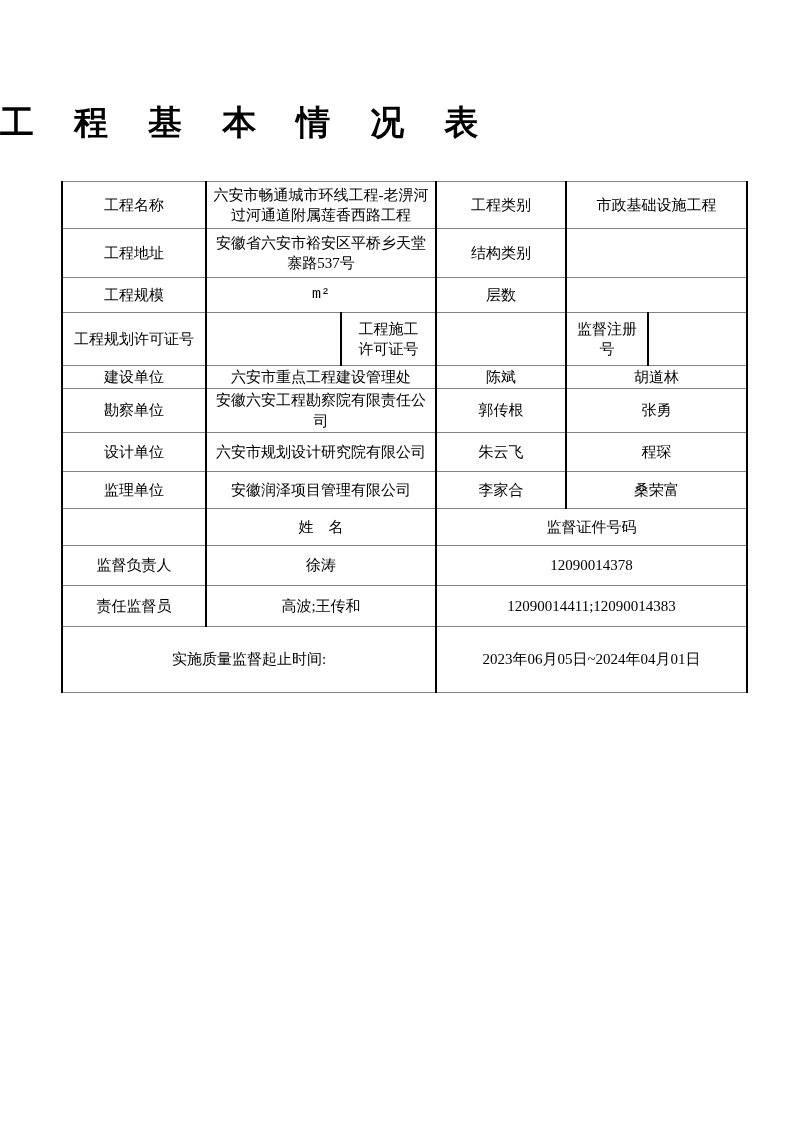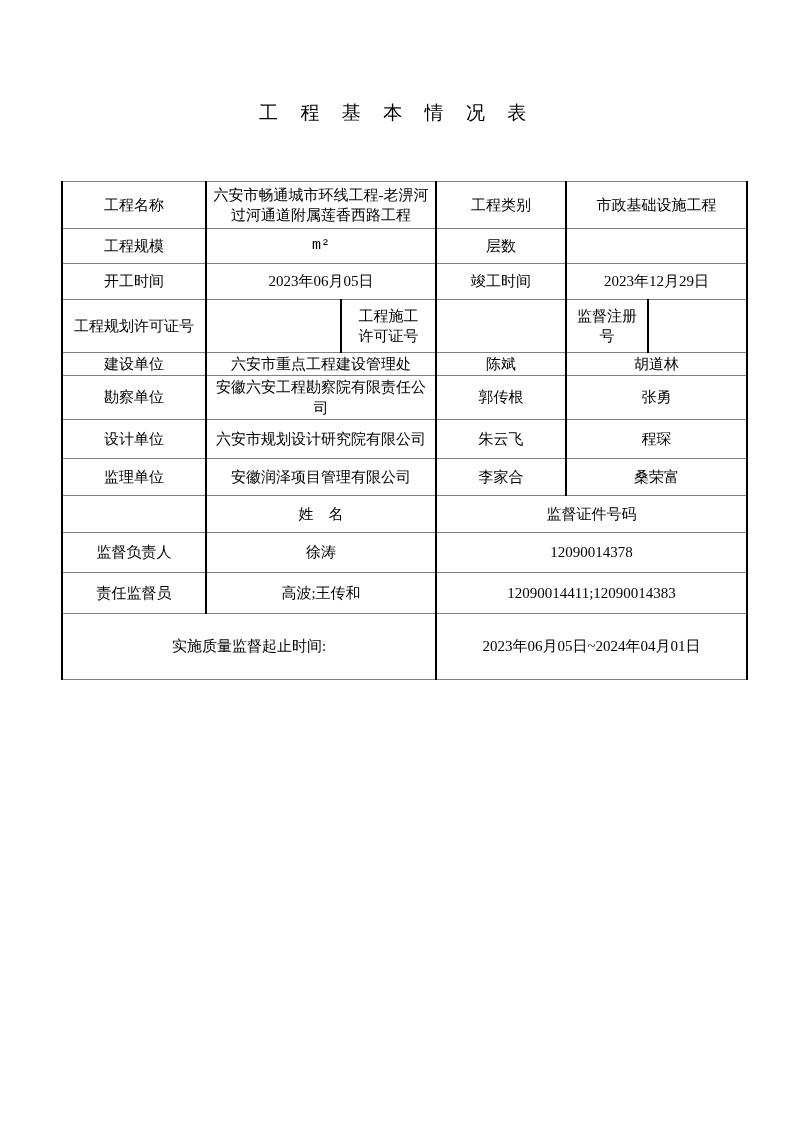--- a/index.html
+++ b/index.html
@@ -11,24 +11,23 @@
     margin: 0 auto;
     font-family: "Liberation Serif", "DejaVu Serif", serif;
     color: #000;
     overflow: hidden;
   }
   .doc-title {
     position: absolute;
     top: 100px;
     left: 0;
     width: 100%;
-    text-align: center;
     font-family: "Liberation Sans", "DejaVu Sans", sans-serif;
-    font-weight: normal;
-    font-size: 19px;
+    font-weight: bold;
+    font-size: 34px;
     letter-spacing: 0.45em;
     white-space: nowrap;
   }
   table.info {
     position: absolute;
     left: 61px;
     top: 181px;
     width: 685px;
     border-collapse: collapse;
     table-layout: fixed;
@@ -67,34 +66,34 @@
     </colgroup>
     <tbody>
 
       <tr style="height:47px">
         <td>工程名称</td>
         <td colspan="2" class="val">六安市畅通城市环线工程-老淠河过河通道附属莲香西路工程</td>
         <td>工程类别</td>
         <td colspan="2" class="val">市政基础设施工程</td>
       </tr>
 
+      <tr style="height:49px">
+        <td>工程地址</td>
+        <td colspan="2" class="val">安徽省六安市裕安区平桥乡天堂寨路537号</td>
+        <td>结构类别</td>
+        <td colspan="2" class="val"></td>
+      </tr>
 
       <tr style="height:35px">
         <td>工程规模</td>
         <td colspan="2" class="val sans">m²</td>
         <td>层数</td>
         <td colspan="2" class="val"></td>
       </tr>
 
-      <tr style="height:36px">
-        <td>开工时间</td>
-        <td colspan="2" class="val">2023年06月05日</td>
-        <td>竣工时间</td>
-        <td colspan="2" class="val">2023年12月29日</td>
-      </tr>
 
       <tr style="height:53px">
         <td>工程规划许可证号</td>
         <td class="val"></td>
         <td class="wrapcell">工程施工
 许可证号</td>
         <td class="val"></td>
         <td class="wrapcell">监督注册
 号</td>
         <td class="val"></td>

